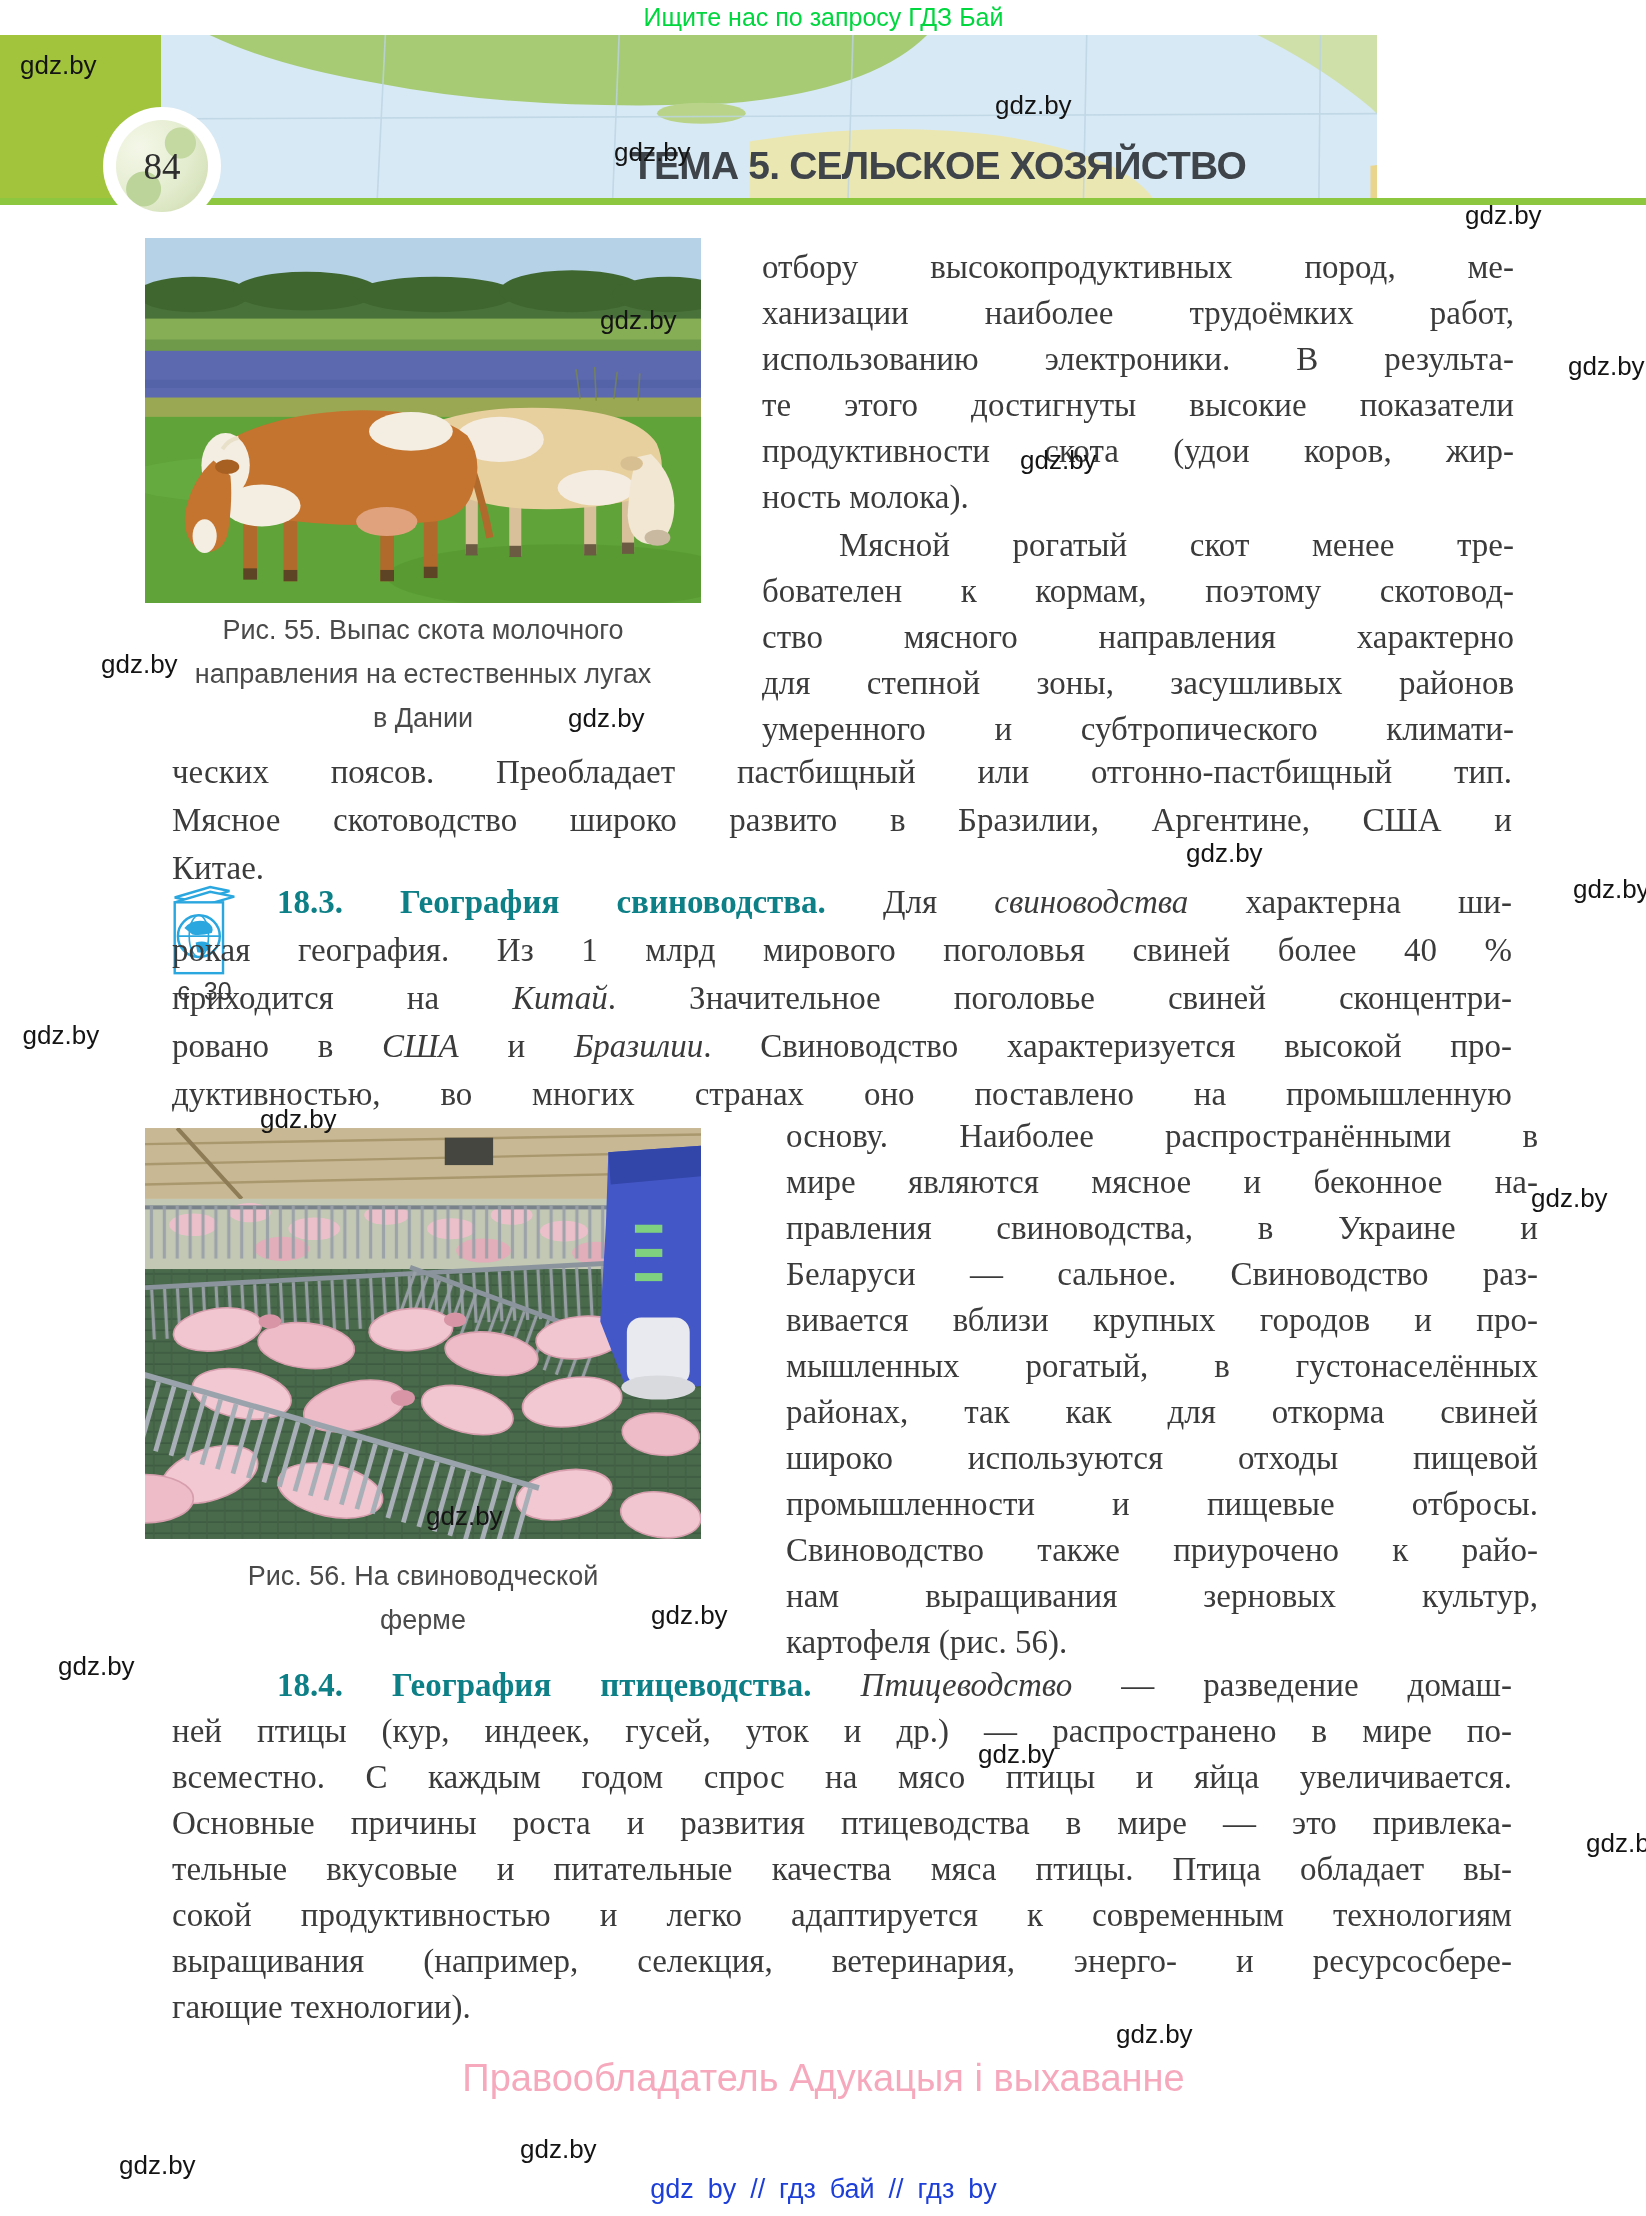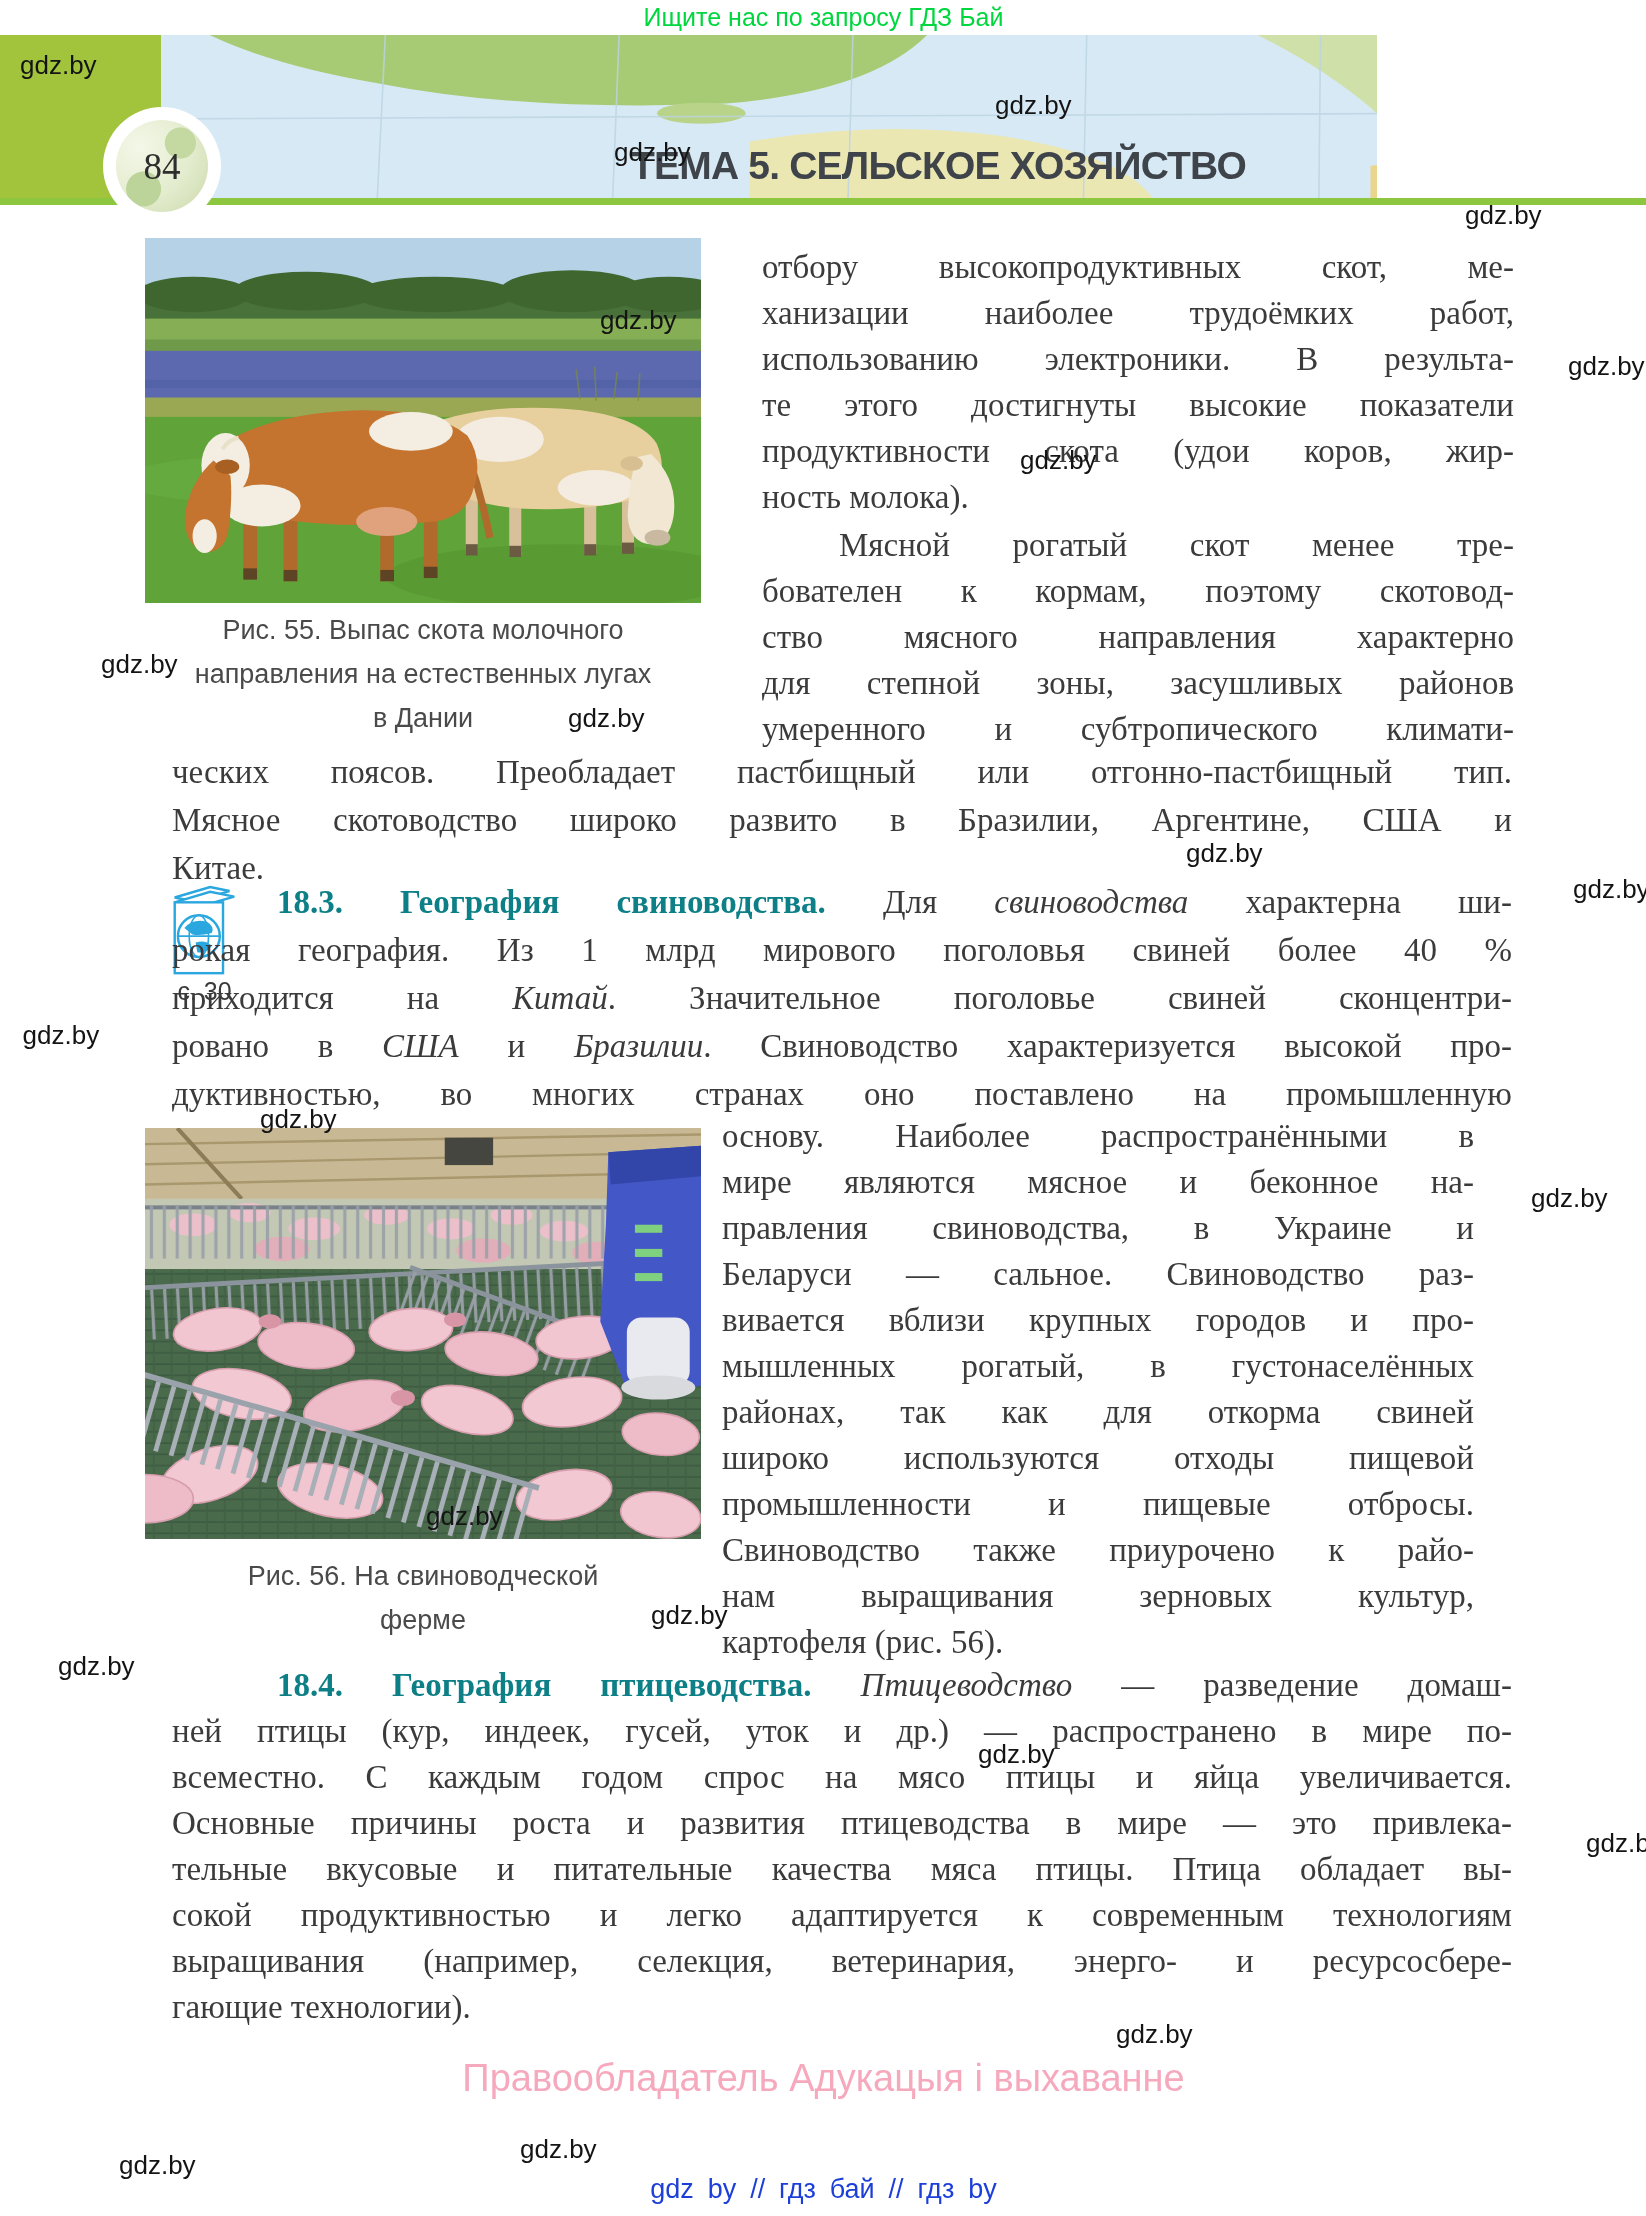--- a/index.html
+++ b/index.html
@@ -162,21 +162,21 @@
   </g>
 </svg>
 
 <div class="abs caption" style="left:145px;top:608px;width:556px;">
   <div class="cline">Рис. 55. Выпас скота молочного</div>
   <div class="cline">направления на естественных лугах</div>
   <div class="cline">в Дании</div>
 </div>
 
 <div class="abs col" style="left:762px;top:244px;">
-    <div class="bline">отбору высокопродуктивных скот, ме-</div>
+    <div class="bline">отбору высокопродуктивных пород, ме-</div>
     <div class="bline">ханизации наиболее трудоёмких работ,</div>
     <div class="bline">использованию электроники. В результа-</div>
     <div class="bline">те этого достигнуты высокие показатели</div>
     <div class="bline">продуктивности скота (удои коров, жир-</div>
     <div class="bline end">ность молока).</div>
   </div>
 <div class="abs col" style="left:762px;top:522px;">
     <div class="bline ind">Мясной рогатый скот менее тре-</div>
     <div class="bline">бователен к кормам, поэтому скотовод-</div>
     <div class="bline">ство мясного направления характерно</div>
@@ -294,21 +294,21 @@
     <rect width="520" height="7" fill="#9aa3ab"></rect>
     <rect y="7" width="520" height="84" fill="url(#bars2)"></rect>
   </g>
 </svg>
 
 <div class="abs caption" style="left:145px;top:1554px;width:556px;">
   <div class="cline">Рис. 56. На свиноводческой</div>
   <div class="cline">ферме</div>
 </div>
 
-<div class="abs col" style="left:722px;top:1113px;">
+<div class="abs col" style="left:786px;top:1113px;">
     <div class="bline">основу. Наиболее распространёнными в</div>
     <div class="bline">мире являются мясное и беконное на-</div>
     <div class="bline">правления свиноводства, в Украине и</div>
     <div class="bline">Беларуси — сальное. Свиноводство раз-</div>
     <div class="bline">вивается вблизи крупных городов и про-</div>
     <div class="bline">мышленных рогатый, в густонаселённых</div>
     <div class="bline">районах, так как для откорма свиней</div>
     <div class="bline">широко используются отходы пищевой</div>
     <div class="bline">промышленности и пищевые отбросы.</div>
     <div class="bline">Свиноводство также приурочено к райо-</div>

